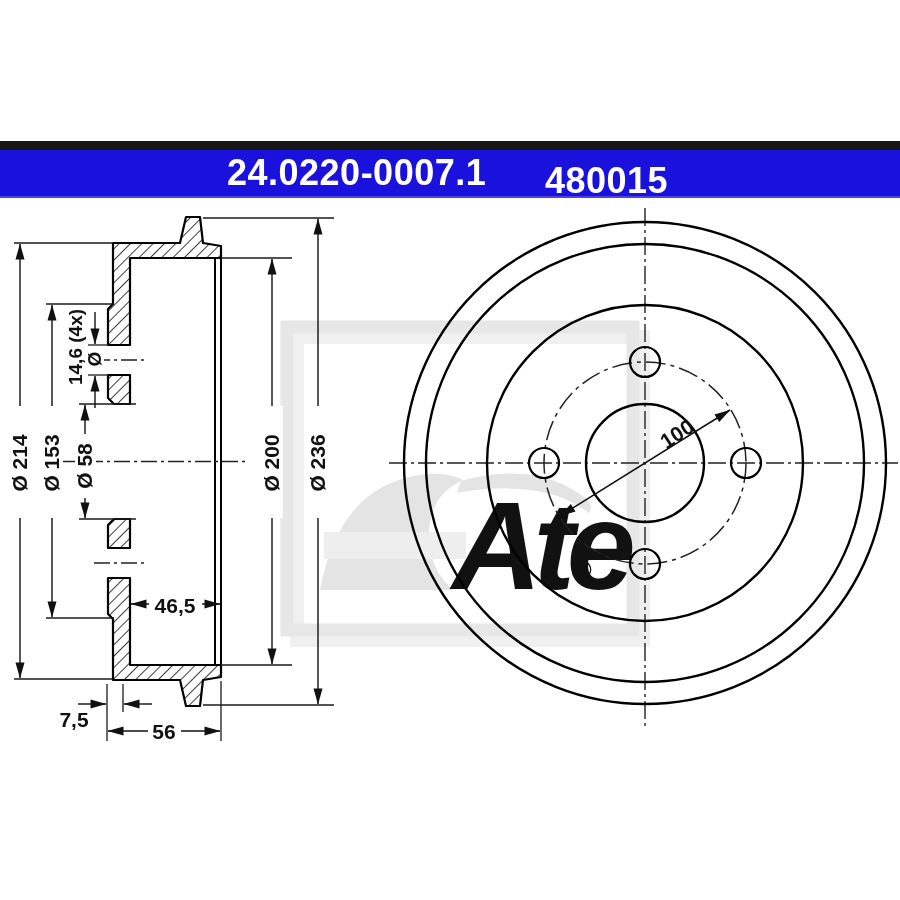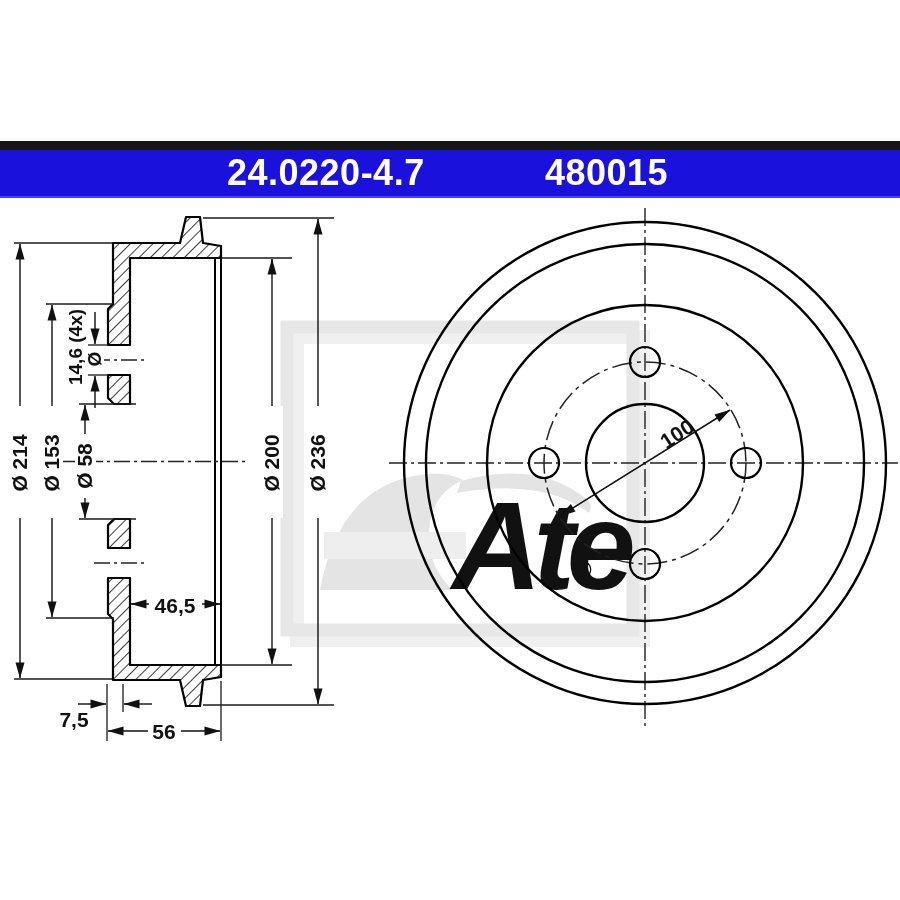--- a/index.html
+++ b/index.html
@@ -6,21 +6,21 @@
   body{
     width:900px;height:900px;position:relative;background:#ffffff;
     font-family:"Liberation Sans",sans-serif;overflow:hidden;
   }
   #drawing{position:absolute;left:0;top:0;}
   .hdr-strip{position:absolute;left:0;top:141px;width:900px;height:9px;background:#161616;}
   .hdr-bar{position:absolute;left:0;top:150px;width:900px;height:46px;background:#1a11dd;border-bottom:2px solid #4a43e8;}
   .hdr-text{position:absolute;top:150px;height:46px;line-height:45px;color:#ffffff;
     font-weight:bold;font-size:36px;letter-spacing:0.5px;white-space:nowrap;}
   #hdr-part{left:227px;}
-  #hdr-ref{left:545px;}
+  #hdr-ref{left:545px;margin-top:8px;}
   svg text{font-family:"Liberation Sans",sans-serif;font-weight:bold;fill:#111111;}
 </style>
 </head>
 <body>
 
 <svg id="drawing" width="900" height="900" viewBox="0 0 900 900">
   <defs>
     <pattern id="hatch" patternUnits="userSpaceOnUse" width="8" height="8" patternTransform="rotate(45)">
       <rect width="8" height="8" fill="#ffffff"></rect>
       <line x1="0" y1="0" x2="0" y2="8" stroke="#1a1a1a" stroke-width="1.7"></line>
@@ -143,14 +143,14 @@
       <circle cx="746" cy="463" r="15"></circle>
     </g>
 
     <line x1="560" y1="516" x2="730" y2="410" stroke="#111" stroke-width="1.5" marker-start="url(#mS)" marker-end="url(#mE)"></line>
     <text transform="translate(681,440) rotate(-33)" font-size="21" text-anchor="middle">100</text>
   </g>
 </svg>
 
 <div class="hdr-strip"></div>
 <div class="hdr-bar"></div>
-<div class="hdr-text" id="hdr-part">24.0220-4.7</div>
+<div class="hdr-text" id="hdr-part">24.0220-0007.1</div>
 <div class="hdr-text" id="hdr-ref">480015</div>
 
 </body></html>

